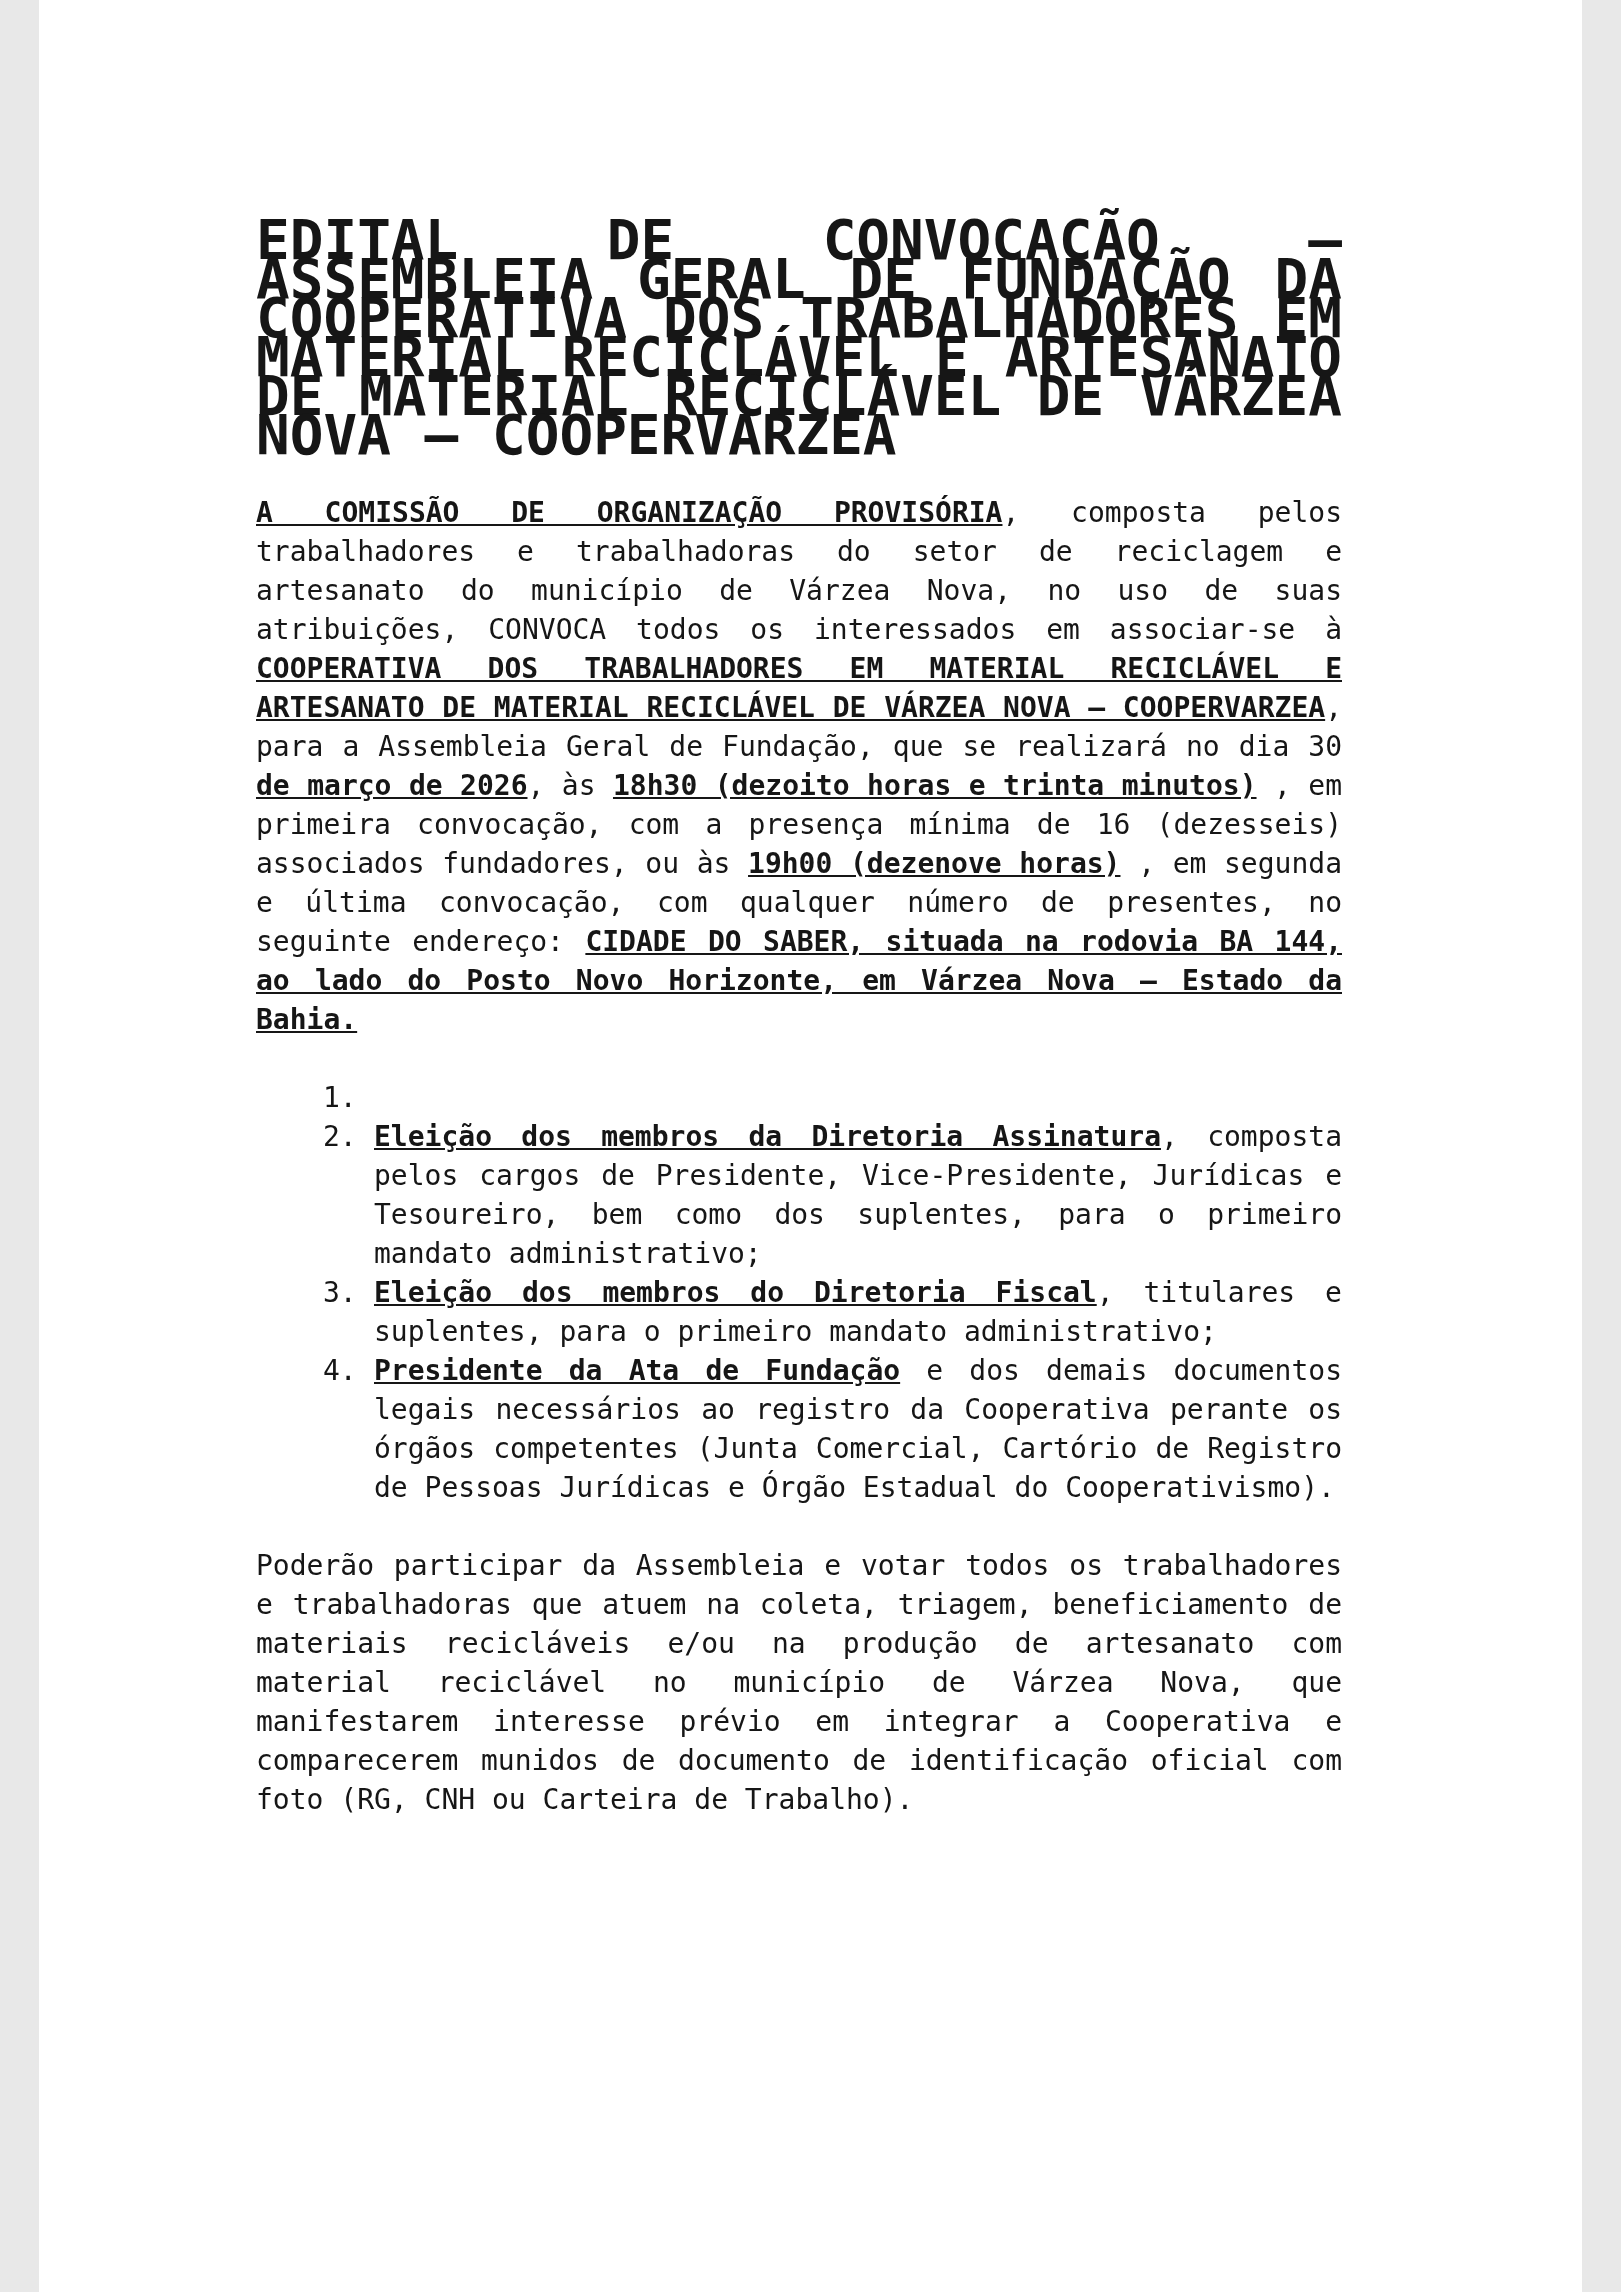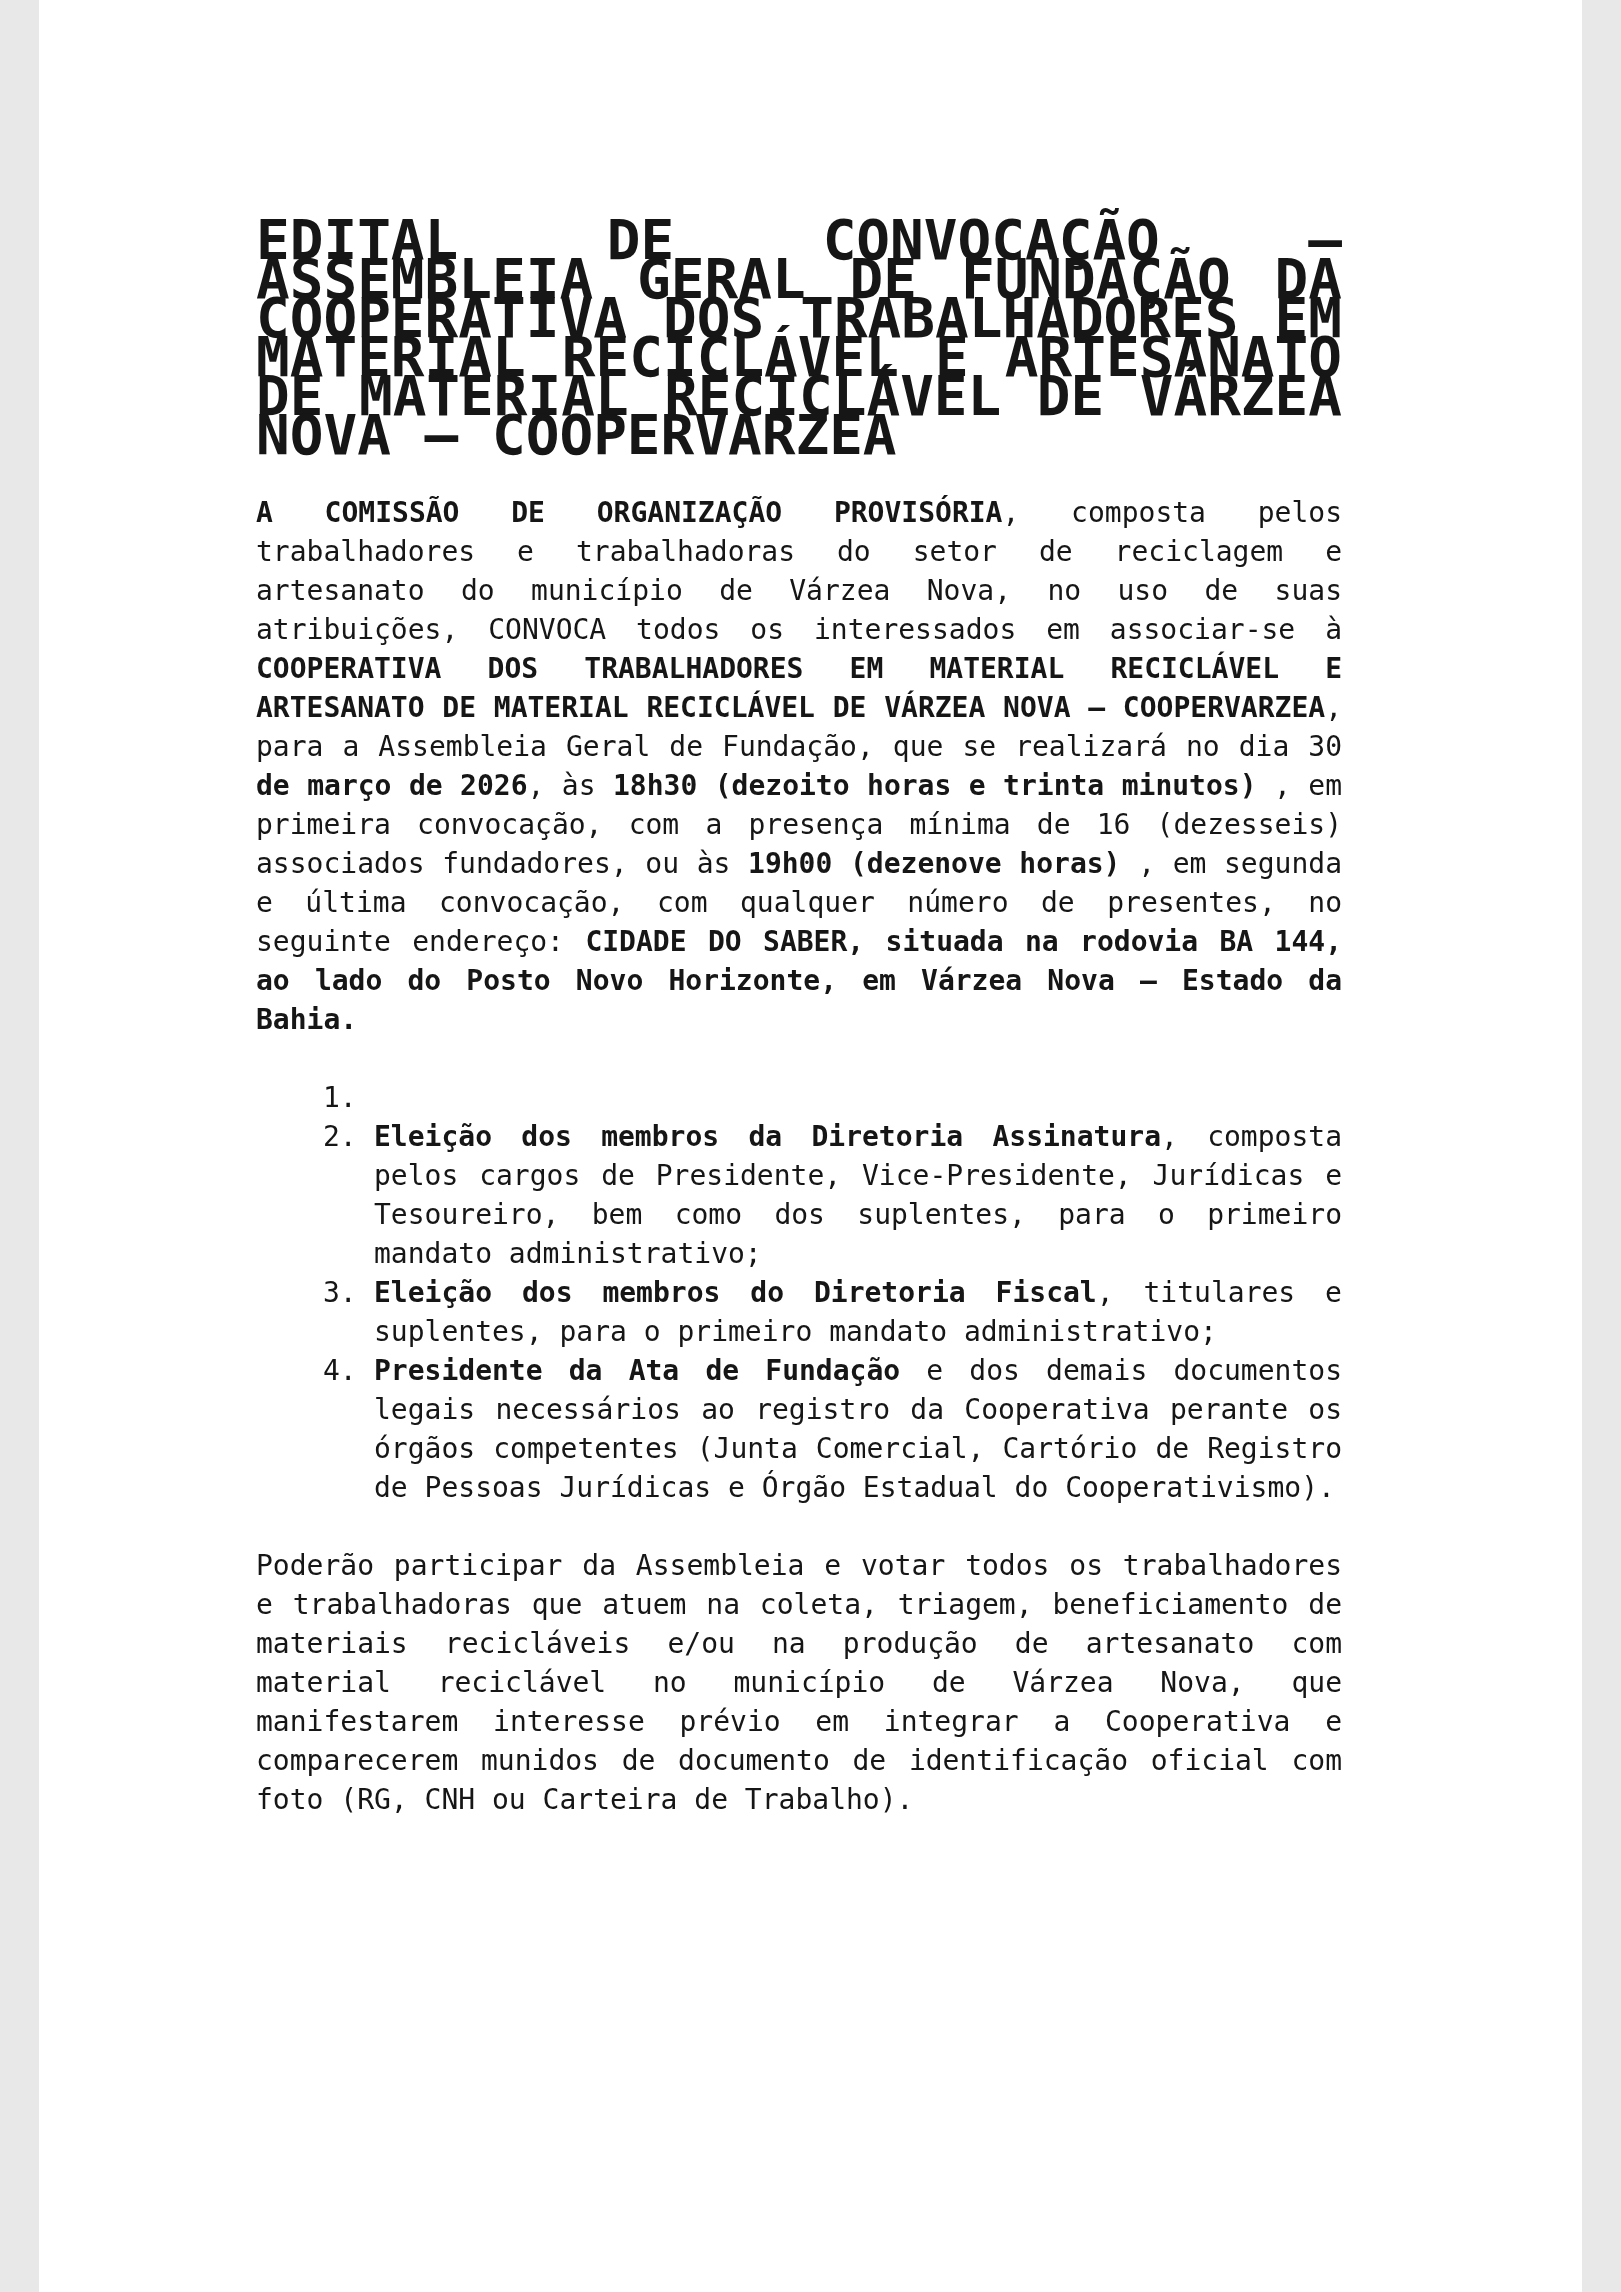--- a/index.html
+++ b/index.html
@@ -11,21 +11,21 @@
     background: #ffffff;
     box-sizing: border-box;
     padding: 220px 240px 54px 217px;
     font-family: "DejaVu Sans Mono", "Liberation Mono", monospace;
     font-size: 28px;
     line-height: 39px;
     color: #161616;
     overflow: hidden;
   }
   .justify { text-align: justify; }
-  .b { font-weight: bold; }
+  .b { font-weight: bold; text-decoration: underline; }
   .doc-title {
     font-weight: bold;
     text-align: justify;
     margin: 0 0 39px 0;
   }
   .para { margin: 0 0 39px 0; }
   .agenda { margin: 0 0 39px 0; }
   .agenda-item { display: flex; align-items: flex-start; padding-left: 67px; }
   .agenda-num { flex: none; width: 51px; }
   .agenda-text { flex: 1 1 auto; text-align: justify; }

